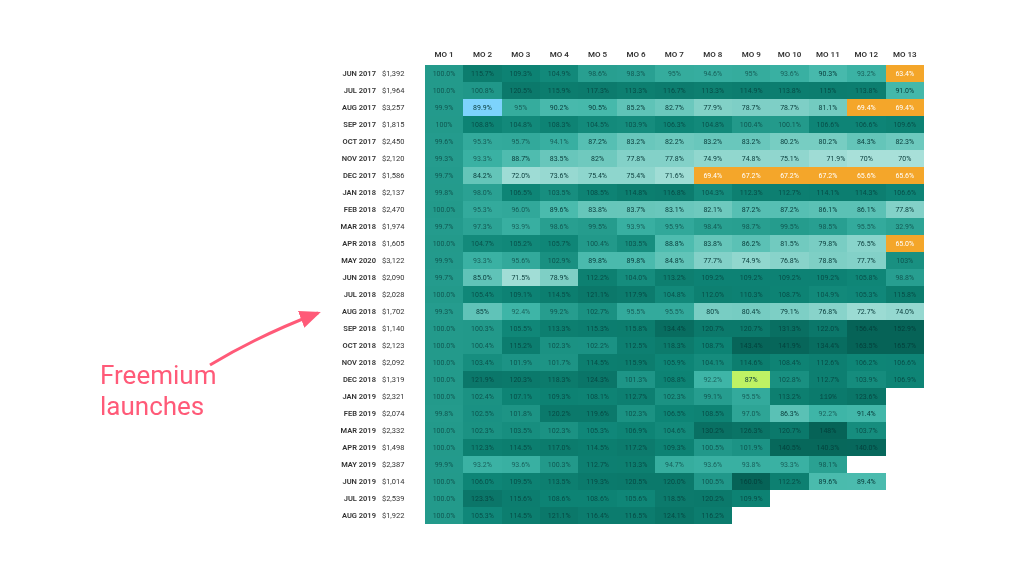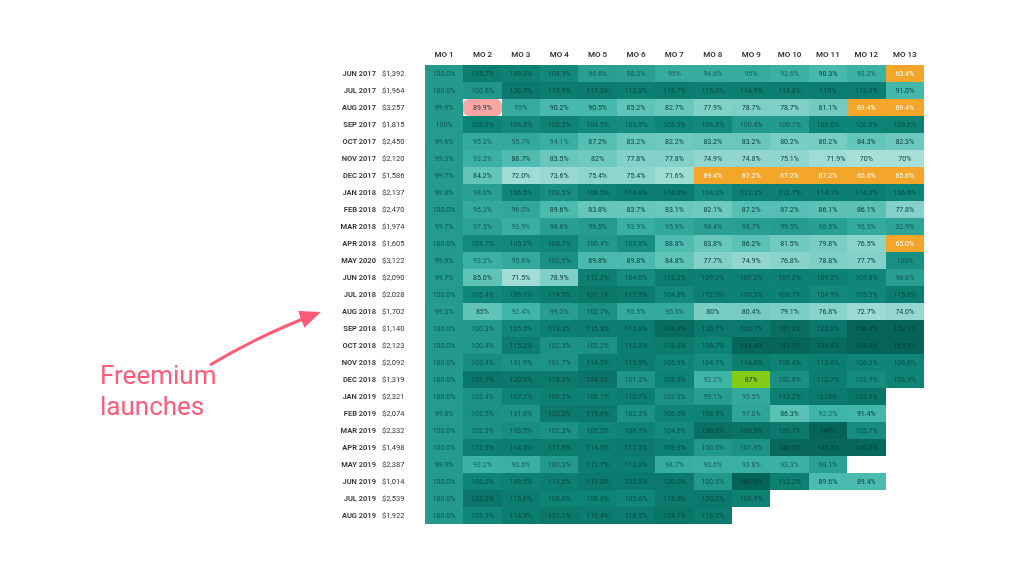--- a/index.html
+++ b/index.html
@@ -147,21 +147,21 @@
           <td class="cell" style="background: rgb(12, 125, 111);">114.9%</td>
           <td class="cell" style="background: rgb(12, 126, 112);">113.8%</td>
           <td class="cell" style="background: rgb(12, 125, 111);">115%</td>
           <td class="cell" style="background: rgb(12, 126, 112);">113.8%</td>
           <td class="cell light" style="background: rgb(68, 184, 170);">91.0%</td>
         </tr>
         <tr>
           <td class="row-label">AUG 2017</td>
           <td class="row-value">$3,257</td>
           <td class="cell" style="background: rgb(35, 154, 140);">99.9%</td>
-          <td class="cell light" style="background: #fca5a5; border-radius: 6px;">89.9%</td>
+          <td class="cell light" style="background: #7dd3fc;">89.9%</td>
           <td class="cell" style="background: rgb(53, 172, 157);">95%</td>
           <td class="cell light" style="background: rgb(72, 185, 172);">90.2%</td>
           <td class="cell light" style="background: rgb(70, 185, 171);">90.5%</td>
           <td class="cell light" style="background: rgb(95, 195, 183);">85.2%</td>
           <td class="cell light" style="background: rgb(107, 200, 189);">82.7%</td>
           <td class="cell light" style="background: rgb(130, 209, 199);">77.9%</td>
           <td class="cell light" style="background: rgb(126, 207, 198);">78.7%</td>
           <td class="cell light" style="background: rgb(126, 207, 198);">78.7%</td>
           <td class="cell light" style="background: rgb(115, 203, 192);">81.1%</td>
           <td class="cell orange" style="background: rgb(244, 166, 42);">69.4%</td>
@@ -426,21 +426,21 @@
           <td class="row-label">DEC 2018</td>
           <td class="row-value">$1,319</td>
           <td class="cell" style="background: rgb(35, 154, 139);">100.0%</td>
           <td class="cell" style="background: rgb(11, 119, 106);">121.9%</td>
           <td class="cell" style="background: rgb(11, 121, 107);">120.3%</td>
           <td class="cell" style="background: rgb(12, 123, 108);">118.3%</td>
           <td class="cell" style="background: rgb(10, 117, 104);">124.3%</td>
           <td class="cell" style="background: rgb(30, 149, 135);">101.3%</td>
           <td class="cell" style="background: rgb(13, 131, 116);">108.8%</td>
           <td class="cell" style="background: rgb(62, 181, 167);">92.2%</td>
-          <td class="cell light" style="background: #84cc16;">87%</td>
+          <td class="cell light" style="background: #bef264;">87%</td>
           <td class="cell" style="background: rgb(25, 144, 129);">102.8%</td>
           <td class="cell" style="background: rgb(13, 127, 113);">112.7%</td>
           <td class="cell" style="background: rgb(21, 140, 125);">103.9%</td>
           <td class="cell" style="background: rgb(14, 132, 117);">106.9%</td>
         </tr>
         <tr>
           <td class="row-label">JAN 2019</td>
           <td class="row-value">$2,321</td>
           <td class="cell" style="background: rgb(35, 154, 139);">100.0%</td>
           <td class="cell" style="background: rgb(27, 146, 131);">102.4%</td>

